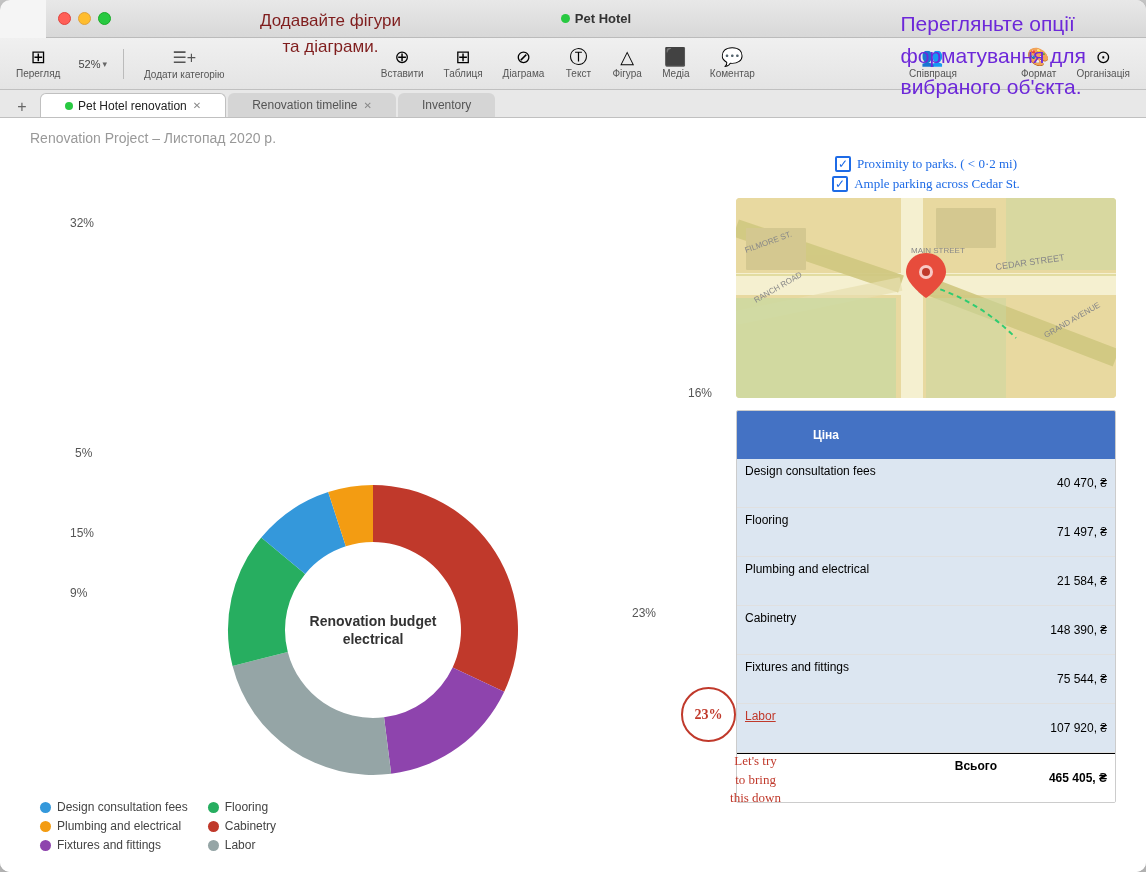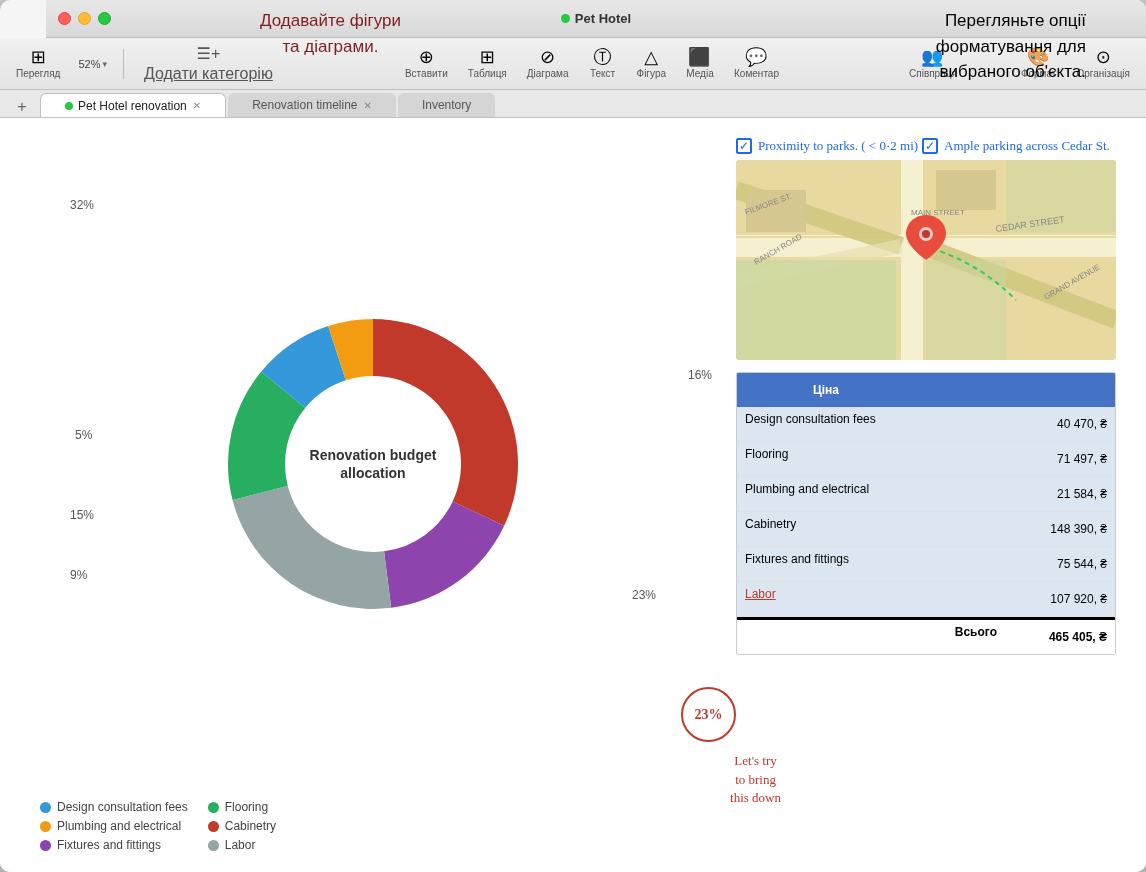--- a/index.html
+++ b/index.html
@@ -19,21 +19,21 @@
     
     .toolbar { background: linear-gradient(to bottom, #f0f0f0, #e4e4e4); height: 52px; display: flex; align-items: center; padding: 0 8px; border-bottom: 1px solid #c0c0c0; gap: 4px; }
     .toolbar-btn { display: flex; flex-direction: column; align-items: center; gap: 2px; padding: 4px 8px; border-radius: 5px; cursor: pointer; min-width: 44px; }
     .toolbar-btn .icon { font-size: 18px; line-height: 1; }
     .toolbar-btn .label { font-size: 10px; color: #555; white-space: nowrap; }
     .scale-btn { display: flex; align-items: center; gap: 2px; padding: 4px 6px; cursor: pointer; border-radius: 4px; }
     .scale-btn .label { font-size: 11px; color: #444; }
     .scale-btn .chevron { font-size: 9px; color: #666; }
     .add-category { display: flex; flex-direction: column; align-items: center; gap: 2px; padding: 4px 10px; cursor: pointer; }
     .add-category .icon { font-size: 16px; color: #555; }
-    .add-category .label { font-size: 16px; color: #555; text-decoration: underline; }
+    .add-category .label { font-size: 10px; color: #555; }
 
     
     .tabs-bar { background: #e8e8e8; height: 28px; display: flex; align-items: flex-end; padding: 0 12px; border-bottom: 1px solid #c0c0c0; gap: 2px; }
     .tab-add { width: 20px; height: 20px; display: flex; align-items: center; justify-content: center; color: #666; font-size: 16px; cursor: pointer; border-radius: 3px; margin-right: 6px; }
     .tab { height: 24px; padding: 0 24px; border-radius: 6px 6px 0 0; display: flex; align-items: center; font-size: 12px; cursor: pointer; position: relative; }
     .tab.active { background: #fff; border: 1px solid #c0c0c0; border-bottom: none; color: #222; font-weight: 500; }
     .tab.inactive { background: #d5d5d5; color: #555; }
     .tab-close { margin-left: 6px; font-size: 10px; color: #888; }
     .tab-green-dot { width: 8px; height: 8px; background: #28c941; border-radius: 50%; margin-right: 5px; }
 
@@ -41,56 +41,56 @@
     .content { flex: 1; background: white; overflow: hidden; display: flex; position: relative; }
 
     
     .slide { flex: 1; padding: 20px 30px; display: flex; flex-direction: column; gap: 10px; }
 
     
     .main-row { display: flex; gap: 20px; flex: 1; }
 
     
     .chart-area { flex: 1; display: flex; flex-direction: column; gap: 10px; }
-    .chart-wrapper { flex: 1; position: relative; display: flex; align-items: center; justify-content: center; }
+    .chart-wrapper { flex: 1; position: relative; display: flex; align-items: flex-end; justify-content: center; }
 
     
     .donut-container { position: relative; width: 320px; height: 320px; }
     .donut-center-text { position: absolute; top: 50%; left: 50%; transform: translate(-50%, -50%); text-align: center; font-weight: 700; font-size: 14px; line-height: 1.3; color: #333; }
 
     
     .pct-label { position: absolute; font-size: 12px; color: #555; font-weight: 500; }
 
     
     .legend { display: flex; gap: 20px; flex-wrap: wrap; padding: 0 10px; }
     .legend-col { display: flex; flex-direction: column; gap: 5px; }
     .legend-item { display: flex; align-items: center; gap: 6px; font-size: 12px; color: #444; }
     .legend-dot { width: 11px; height: 11px; border-radius: 50%; }
 
     
     .right-panel { width: 380px; display: flex; flex-direction: column; gap: 12px; padding-top: 0; }
     .map-section { position: relative; }
-    .checklist { display: flex; flex-direction: row; gap: 4px; margin-bottom: 6px; align-items: center; }
+    .checklist { display: flex; flex-direction: column; gap: 4px; margin-bottom: 6px; align-items: center; }
     .check-item { display: flex; align-items: center; gap: 6px; font-size: 14px; color: #1e6be6; font-family: 'Comic Sans MS', cursive; }
     .check-box { width: 16px; height: 16px; border: 2px solid #1e6be6; border-radius: 2px; display: flex; align-items: center; justify-content: center; }
     .check-box::after { content: '✓'; color: #1e6be6; font-size: 12px; }
 
     
     .map-img { width: 100%; height: 200px; border-radius: 4px; overflow: hidden; position: relative; background: #e8d9a0; }
 
     
     .price-table { border: 1px solid #ccc; border-radius: 2px; font-size: 12px; overflow: hidden; }
     .table-row { display: flex; }
     .table-row.header { background: #4472c4; color: white; font-weight: 600; }
     .table-row.data { background: white; border-bottom: 1px solid #e0e0e0; }
     .table-row.data:nth-child(even) { background: #dce6f1; }
     .table-row.data:last-child { border-bottom: none; }
-    .table-row.total { background: white; border-top: 3px solid #000000; }
+    .table-row.total { background: white; border-top: 1px solid #000000; }
     .cell-item { flex: 1; padding: 5px 8px; }
-    .cell-price { width: 110px; padding: 10px 8px; text-align: right; }
+    .cell-price { width: 110px; padding: 17px 8px; text-align: right; }
   </style>
 </head>
 <body>
 
 <div class="window">
 
   <div class="title-bar">
     <div class="traffic-lights">
       <div class="traffic-light tl-close"></div>
       <div class="traffic-light tl-min"></div>
@@ -172,20 +172,21 @@
       <span>Renovation timeline</span>
       <span class="tab-close">✕</span>
     </div>
     <div class="tab inactive">
       <span>Inventory</span>
     </div>
   </div>
 
   <div class="content">
     <div class="slide">
+      <div style="font-size:14px; color:#999; margin-top:-8px;">Renovation Project – Листопад 2020 р.</div>
 
       <div class="main-row">
 
         <div class="chart-area">
           <div class="chart-wrapper" style="position:relative;">
 
             <span class="pct-label" style="top:60px; left:40px;">32%</span>
             <span class="pct-label" style="top:230px; right:4px;">16%</span>
             <span class="pct-label" style="top:290px; left:45px;">5%</span>
             <span class="pct-label" style="top:370px; left:40px;">15%</span>
@@ -204,21 +205,21 @@
                 <path id="seg3" fill="#95a5a6" d="M 178.17331886682408 303.85663169059933 A 145 145 0 0 1 19.55544163634849 196.0600336389039 L 74.76468182068045 181.8847100705072 A 88 88 0 0 0 171.02932455365877 247.30609371567405 Z"></path>
 
                 <path id="seg4" fill="#27ae60" d="M 19.55544163634849 196.0600336389039 A 145 145 0 0 1 48.27557979751059 67.57352148643996 L 92.19483463573056 103.90668890211529 A 88 88 0 0 0 74.76468182068045 181.8847100705072 Z"></path>
 
                 <path id="seg5" fill="#3498db" d="M 48.27557979751059 67.57352148643996 A 145 145 0 0 1 115.1925358156326 22.09680513720275 L 132.80650449500462 76.3070265660265 A 88 88 0 0 0 92.19483463573056 103.90668890211529 Z"></path>
 
                 <path id="seg6" fill="#f39c12" d="M 115.1925358156326 22.09680513720275 A 145 145 0 0 1 159.99999999999997 15 L 159.99999999999997 72 A 88 88 0 0 0 132.80650449500462 76.3070265660265 Z"></path>
               </svg>
               <div class="donut-center-text">
                 <span>Renovation budget</span><br>
-                <span>allocation</span>
+                <span>electrical</span>
               </div>
             </div>
           </div>
 
           <div class="legend">
             <div class="legend-col">
               <div class="legend-item">
                 <div class="legend-dot" style="background:#3498db;"></div>
                 <span>Design consultation fees</span>
               </div>
@@ -347,17 +348,17 @@
         Let's try<br>to bring<br>this down
       </div>
     </div>
   </div>
 </div>
 
 <div style="position:fixed; top:8px; left:260px; font-size:17px; color:#7f1d1d; text-align:center; line-height:1.5; pointer-events:none;">
   <span>Додавайте фігури</span><br>
   <span>та діаграми.</span>
 </div>
-<div style="position:fixed; top:8px; right:60px; font-size:17px; color:#000000; text-align:right; line-height:1.5; pointer-events:none;">
+<div style="position:fixed; top:8px; right:60px; font-size:21px; color:#6d28d9; text-align:left; line-height:1.5; pointer-events:none;">
   <span>Перегляньте опції</span><br>
   <span>форматування для</span><br>
   <span>вибраного об'єкта.</span>
 </div>
 
 </body></html>

